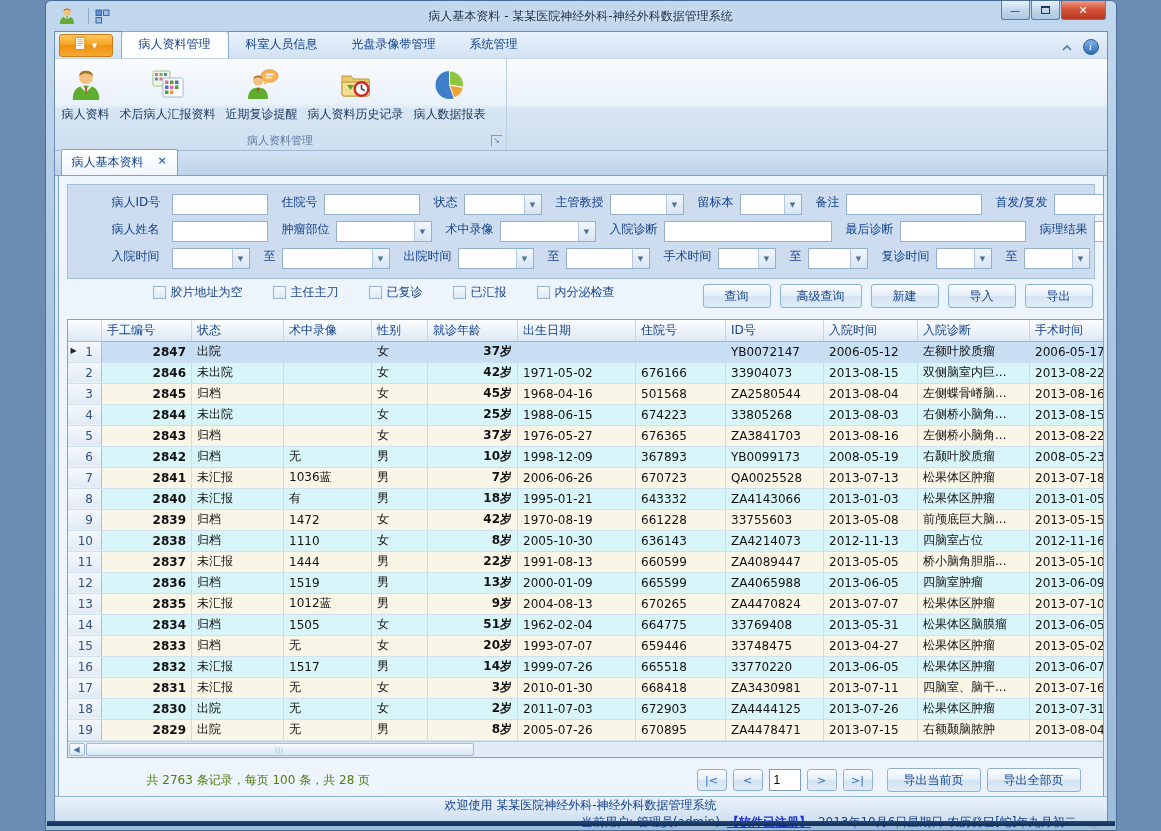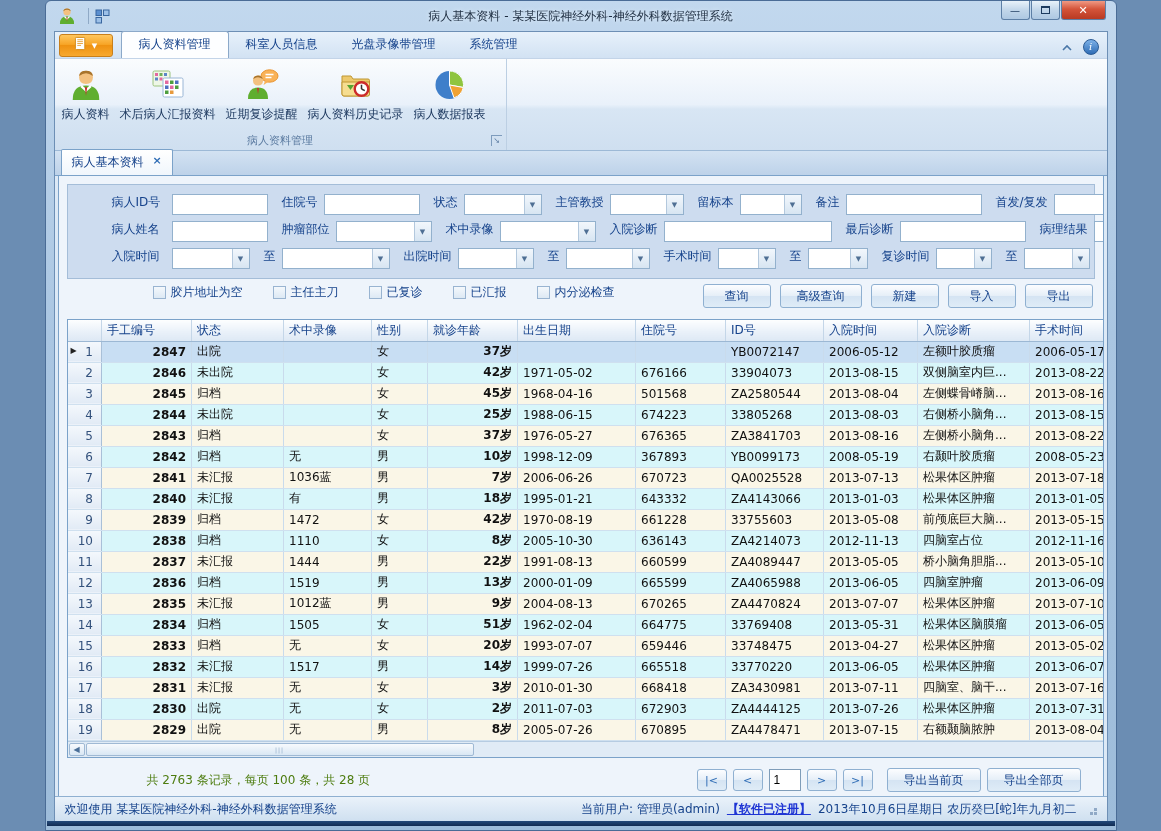--- a/index.html
+++ b/index.html
@@ -34,21 +34,21 @@
   .ribbon{height:92px;background:linear-gradient(180deg,#fafcfe,#e9f1fa 50%,#d8e6f4 55%,#cfdff0);border-bottom:1px solid #9db9d6;display:flex;}
   .rgroup{width:452px;position:relative;border-right:1px solid #bccfe3;display:flex;flex-direction:column;}
   .bigbtns{flex:1;display:flex;align-items:flex-start;padding:4px 2px 0 2px;}
   .bigbtn{display:flex;flex-direction:column;align-items:center;padding:3px 5px;border-radius:3px;}
   .bigbtn .bicon{height:38px;display:flex;align-items:center;}
   .bigbtn .blabel{font-size:12px;color:#1f3a60;margin-top:2px;white-space:nowrap;}
   .grouplabel{height:17px;text-align:center;font-size:11px;color:#5a7aa0;position:relative;}
   .launcher{position:absolute;right:4px;top:2px;width:11px;height:11px;border-left:1px solid #7e9cbd;border-top:1px solid #7e9cbd;font-size:8px;color:#5a7aa0;line-height:10px;text-align:center;}
   
   .doctabs{height:25px;background:linear-gradient(180deg,#d3e2f2,#bdd2e9);display:flex;align-items:flex-end;padding-left:6px;border-bottom:1px solid #7ba2c9;}
-  .doctab{display:flex;align-items:flex-start;gap:9px;background:linear-gradient(180deg,#ffffff,#f0f6fc);border:1px solid #7ba2c9;border-bottom:none;
+  .doctab{display:flex;align-items:flex-start;gap:14px;background:linear-gradient(180deg,#ffffff,#f0f6fc);border:1px solid #7ba2c9;border-bottom:none;
     border-radius:2px 2px 0 0;padding:4px 10px;font-size:12px;color:#15428b;}
   .doctab .close-x{color:#2e6cb5;font-weight:bold;font-size:11px;}
   
   .content{flex:1;background:#eef4fb;border-left:1px solid #7ba2c9;border-right:1px solid #7ba2c9;margin:0 3px;padding:8px 8px 4px;overflow:hidden;}
   .filter-panel{background:#cddcef;border:1px solid #a4bdd8;padding:6px 8px;}
   .frow{display:flex;align-items:center;height:27px;}
   .fld{display:flex;align-items:flex-start;margin-left:14px;}
   .frow .fld:first-child{margin-left:36px;}
   .frow .fld:first-child .flabel{width:54px;}
   .flabel{font-size:12px;color:#15428b;margin-right:6px;white-space:nowrap;}
@@ -104,21 +104,21 @@
   
   .footrow{display:flex;align-items:center;margin-top:8px;height:28px;}
   .reccount{margin-left:80px;font-size:12px;color:#4d7c0f;}
   .pager{margin-left:auto;display:flex;align-items:center;gap:6px;margin-right:14px;}
   .pbtn{width:30px;height:22px;border:1px solid #8fb0d1;border-radius:3px;font-size:11px;color:#2e6cb5;
     background:linear-gradient(180deg,#fcfdff,#e6eff8 48%,#d5e4f3 52%,#dfecf7);display:flex;align-items:center;justify-content:center;}
   .pagebox{width:32px;height:22px;border:1px solid #7f9db9;font-size:12px;padding:0 4px;}
   .ebtn{margin-left:8px;}
   
   .statusbar{height:25px;background:linear-gradient(180deg,#eaf2fa,#cfe0f0);border-top:1px solid #8fb0d1;display:flex;align-items:center;
-    font-size:12px;color:#15428b;padding:0 10px;}
+    font-size:12px;color:#15428b;padding:0 10px;flex-direction:column;}
   .sb-right{margin-left:auto;display:flex;align-items:center;gap:7px;}
   .reglink{color:#1f35d4;text-decoration:underline;font-weight:bold;}
   .grip{width:3px;height:3px;background:#90a9c6;margin-left:10px;margin-top:8px;box-shadow:-4px 0 0 #90a9c6,0 -4px 0 #90a9c6;}
   .bottomedge{height:5px;background:linear-gradient(180deg,#23497a,#122c52);margin:0 -8px;}
 </style>
 </head>
 <body>
 
 <div class="window">
 

